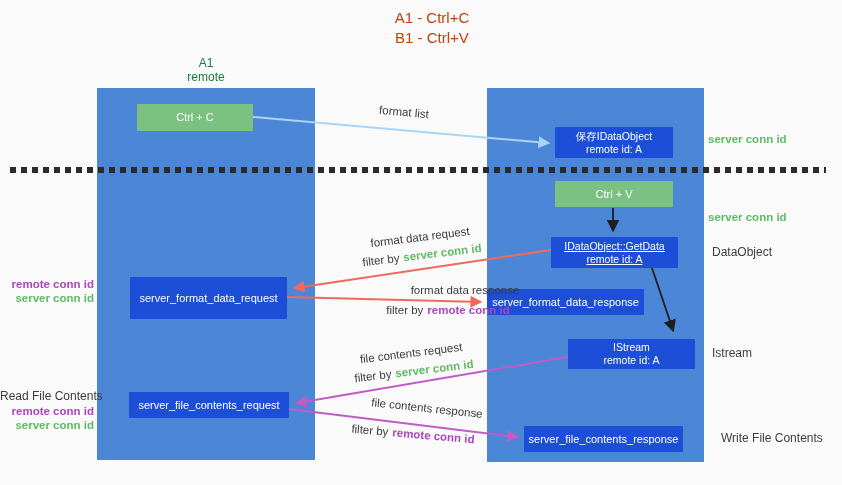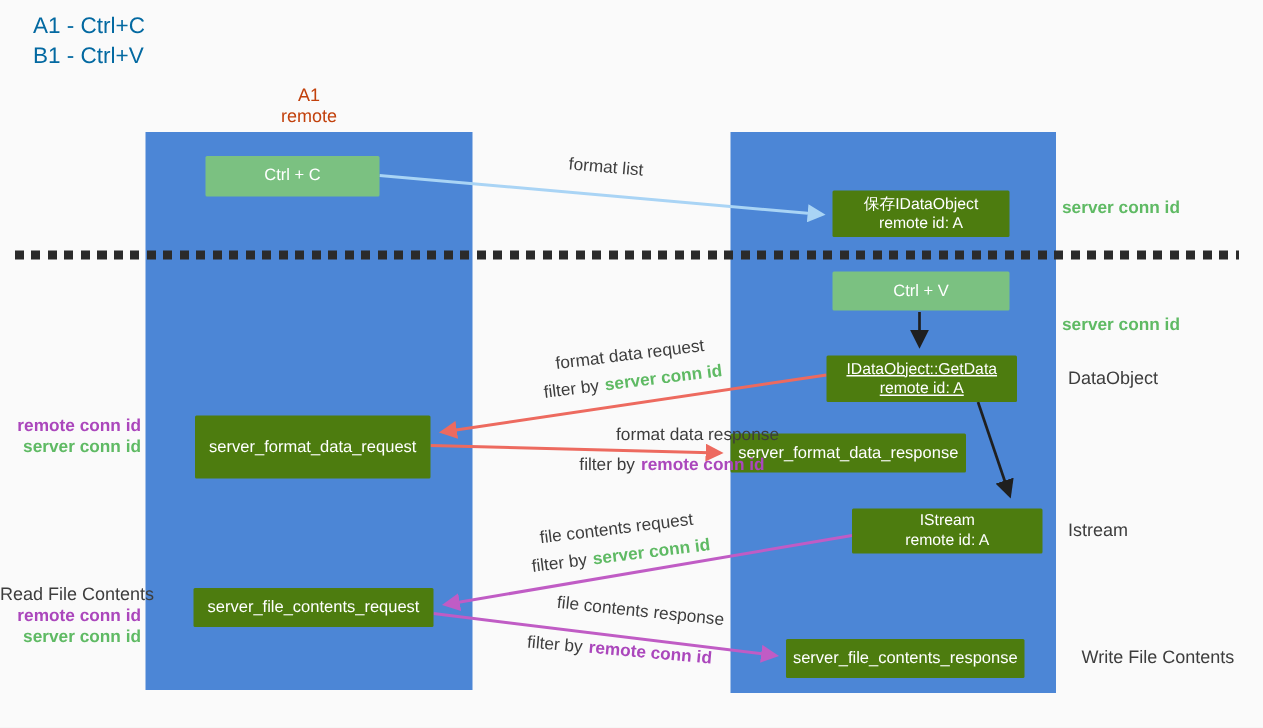--- a/index.html
+++ b/index.html
@@ -1,26 +1,26 @@
 <!DOCTYPE html>
 <html><head>
 <meta charset="utf-8">
 <style>
   html,body{margin:0;padding:0;}
   body{font-family:"Liberation Sans",sans-serif;background:#e9e9e9;}
   #stage{position:relative;width:842px;height:485px;background:#fafafa;overflow:hidden;
          font-family:"Liberation Sans",sans-serif;color:#3d3d3d;}
   .abs{position:absolute;}
-  .title{top:8px;left:0;right:0;text-align:left;font-size:15px;line-height:20px;color:#0369a1;padding-left:22px;}
-  .colhdr{text-align:center;font-size:12px;line-height:14px;color:#c2410c;}
+  .title{top:8px;left:0;right:0;text-align:center;font-size:15px;line-height:20px;color:#c2410c;padding-left:22px;}
+  .colhdr{text-align:center;font-size:12px;line-height:14px;color:#15803d;}
   .col{background:#4c86d6;}
   .box{display:flex;flex-direction:column;justify-content:center;
        color:#fff;font-size:11px;line-height:13px;text-align:center;border-radius:1px;}
   .green{background:#7bc181;}
-  .orange{background:#4d7c0f;}
+  .orange{background:#1d4ed8;}
   .box .s{font-size:10.5px;}
   .alabel{font-size:11.5px;white-space:nowrap;color:#3d3d3d;}
   .ctr{transform:translateX(-50%);margin-left:48px;}
   .rot-up{transform:translateX(-50%) rotate(-7deg);}
   .rot-dn5{transform:translateX(-50%) rotate(5deg);}
   .rot-dn6{transform:translateX(-50%) rotate(6deg);}
   .grn{color:#5fba64;font-weight:bold;}
   .pur{color:#ab47bc;font-weight:bold;}
   .fb{margin-right:4px;}
   .sidelabel{font-size:12px;white-space:nowrap;color:#3d3d3d;}

